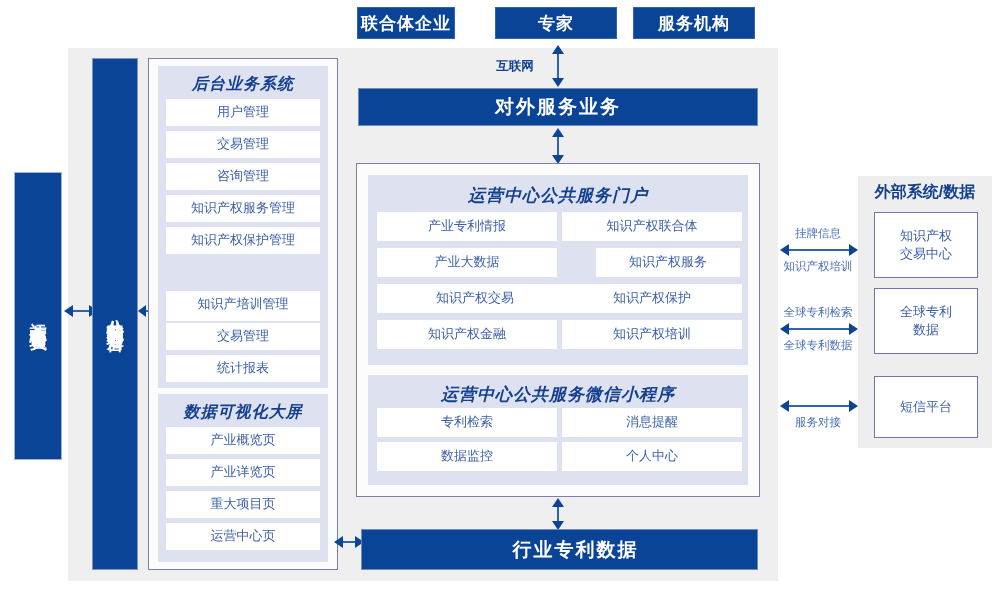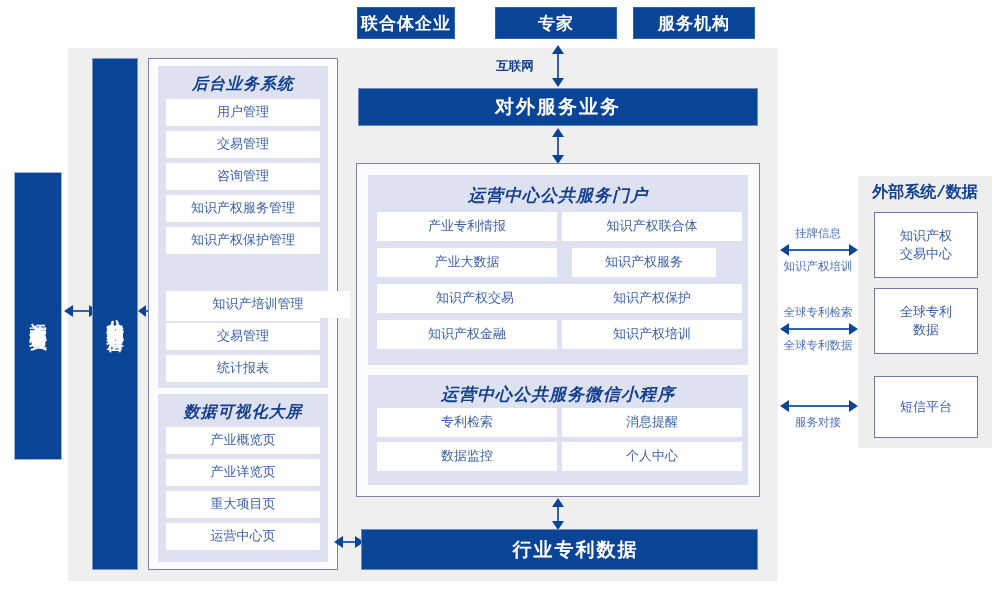--- a/index.html
+++ b/index.html
@@ -31,21 +31,21 @@
   .outerbox{background:#fcfcfd;border:1px solid #7b7fa8;}
   .group{background:#dee1f0;}
   .grouptitle{color:#123f8e;font-weight:bold;font-style:italic;font-size:16px;
               text-align:center;line-height:1;letter-spacing:1px;}
   .cell{background:#ffffff;color:#3a5fa8;font-size:13px;
         display:flex;align-items:center;justify-content:center;
         line-height:1.15;text-align:center;}
 
   
   .extpanel{background:#eeeeee;}
-  .exttitle{color:#123f8e;font-weight:bold;font-size:16px;text-align:center;font-family:Liberation Mono, monospace;}
+  .exttitle{color:#123f8e;font-weight:bold;font-size:16px;text-align:center;}
   .extbox{background:#ffffff;border:1px solid #6f77aa;color:#3a5fa8;font-size:13px;
           display:flex;align-items:center;justify-content:center;text-align:center;
           line-height:1.35;}
 
   
   .alabel{color:#4a6fb5;font-size:11.5px;text-align:center;white-space:nowrap;}
   .alabel.strong{color:#123f8e;font-weight:bold;font-size:12.5px;}
 
   svg{display:block;overflow:visible;}
 </style>
@@ -100,21 +100,21 @@
 <div class="abs outerbox" style="left:148px;top:58px;width:190px;height:512px;"></div>
 
 <div class="abs group" style="left:158px;top:66px;width:170px;height:322px;"></div>
 <div class="abs grouptitle" style="left:158px;top:76px;width:170px;">后台业务系统</div>
 <div class="abs cell" style="left:166px;top:99px;width:154px;height:27px;">用户管理</div>
 <div class="abs cell" style="left:166px;top:131px;width:154px;height:27px;">交易管理</div>
 <div class="abs cell" style="left:166px;top:163px;width:154px;height:27px;">咨询管理</div>
 <div class="abs cell" style="left:166px;top:195px;width:154px;height:27px;">知识产权服务管理</div>
 <div class="abs cell" style="left:166px;top:227px;width:154px;height:27px;">知识产权保护管理</div>
 <div class="abs cell" style="left:166px;top:259px;width:154px;height:27px;margin-top:35px;">知识产权金融管理</div>
-<div class="abs cell" style="left:166px;top:291px;width:184px;height:27px;">知识产培训管理</div>
+<div class="abs cell" style="left:166px;top:291px;width:154px;height:27px;">知识产培训管理</div>
 <div class="abs cell" style="left:166px;top:323px;width:154px;height:27px;">交易管理</div>
 <div class="abs cell" style="left:166px;top:355px;width:154px;height:27px;">统计报表</div>
 
 <div class="abs group" style="left:158px;top:394px;width:170px;height:168px;"></div>
 <div class="abs grouptitle" style="left:158px;top:404px;width:170px;">数据可视化大屏</div>
 <div class="abs cell" style="left:166px;top:427px;width:154px;height:27px;">产业概览页</div>
 <div class="abs cell" style="left:166px;top:459px;width:154px;height:27px;">产业详览页</div>
 <div class="abs cell" style="left:166px;top:491px;width:154px;height:27px;">重大项目页</div>
 <div class="abs cell" style="left:166px;top:523px;width:154px;height:27px;">运营中心页</div>
 
@@ -126,21 +126,21 @@
   </svg>
 </div>
 
 <div class="abs outerbox" style="left:356px;top:163px;width:404px;height:334px;"></div>
 
 <div class="abs group" style="left:368px;top:175px;width:380px;height:190px;"></div>
 <div class="abs grouptitle" style="left:368px;top:187px;width:380px;font-size:17px;">运营中心公共服务门户</div>
 <div class="abs cell" style="left:377px;top:212px;width:180px;height:29px;">产业专利情报</div>
 <div class="abs cell" style="left:562px;top:212px;width:180px;height:29px;">知识产权联合体</div>
 <div class="abs cell" style="left:377px;top:248px;width:180px;height:29px;">产业大数据</div>
-<div class="abs cell" style="left:572px;top:248px;width:144px;height:29px;">知识产权服务</div>
+<div class="abs cell" style="left:596px;top:248px;width:144px;height:29px;">知识产权服务</div>
 <div class="abs cell" style="left:377px;top:284px;width:196px;height:29px;">知识产权交易</div>
 <div class="abs cell" style="left:562px;top:284px;width:180px;height:29px;">知识产权保护</div>
 <div class="abs cell" style="left:377px;top:320px;width:180px;height:29px;">知识产权金融</div>
 <div class="abs cell" style="left:562px;top:320px;width:180px;height:29px;">知识产权培训</div>
 
 <div class="abs group" style="left:368px;top:375px;width:380px;height:110px;"></div>
 <div class="abs grouptitle" style="left:368px;top:386px;width:380px;font-size:17px;">运营中心公共服务微信小程序</div>
 <div class="abs cell" style="left:377px;top:408px;width:180px;height:29px;">专利检索</div>
 <div class="abs cell" style="left:562px;top:408px;width:180px;height:29px;">消息提醒</div>
 <div class="abs cell" style="left:377px;top:442px;width:180px;height:29px;">数据监控</div>

